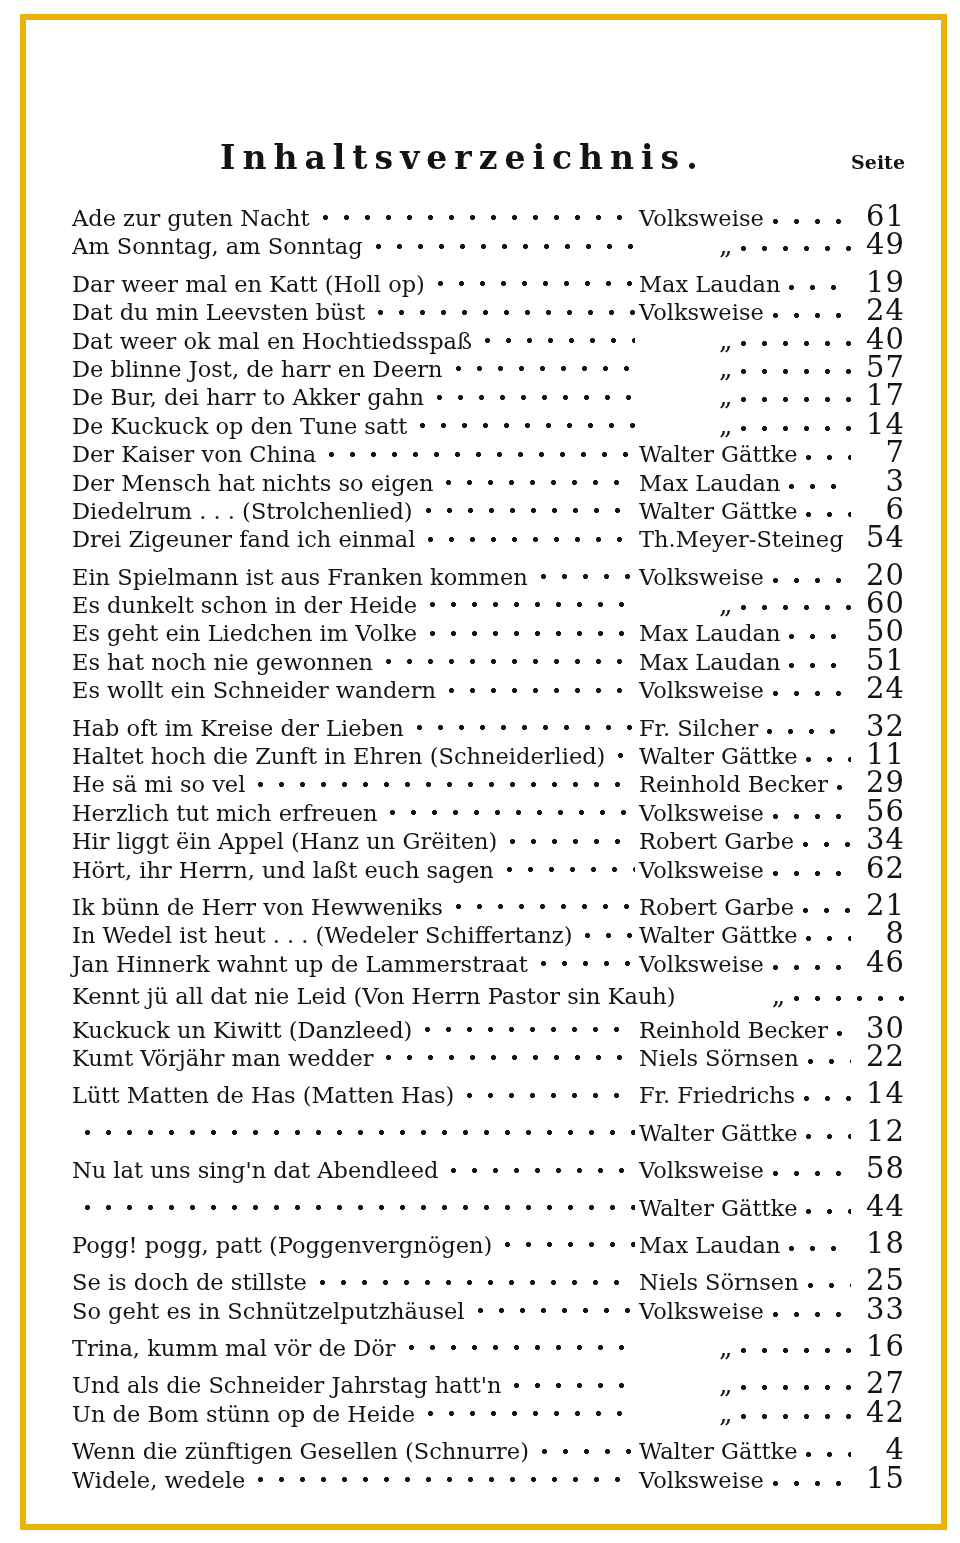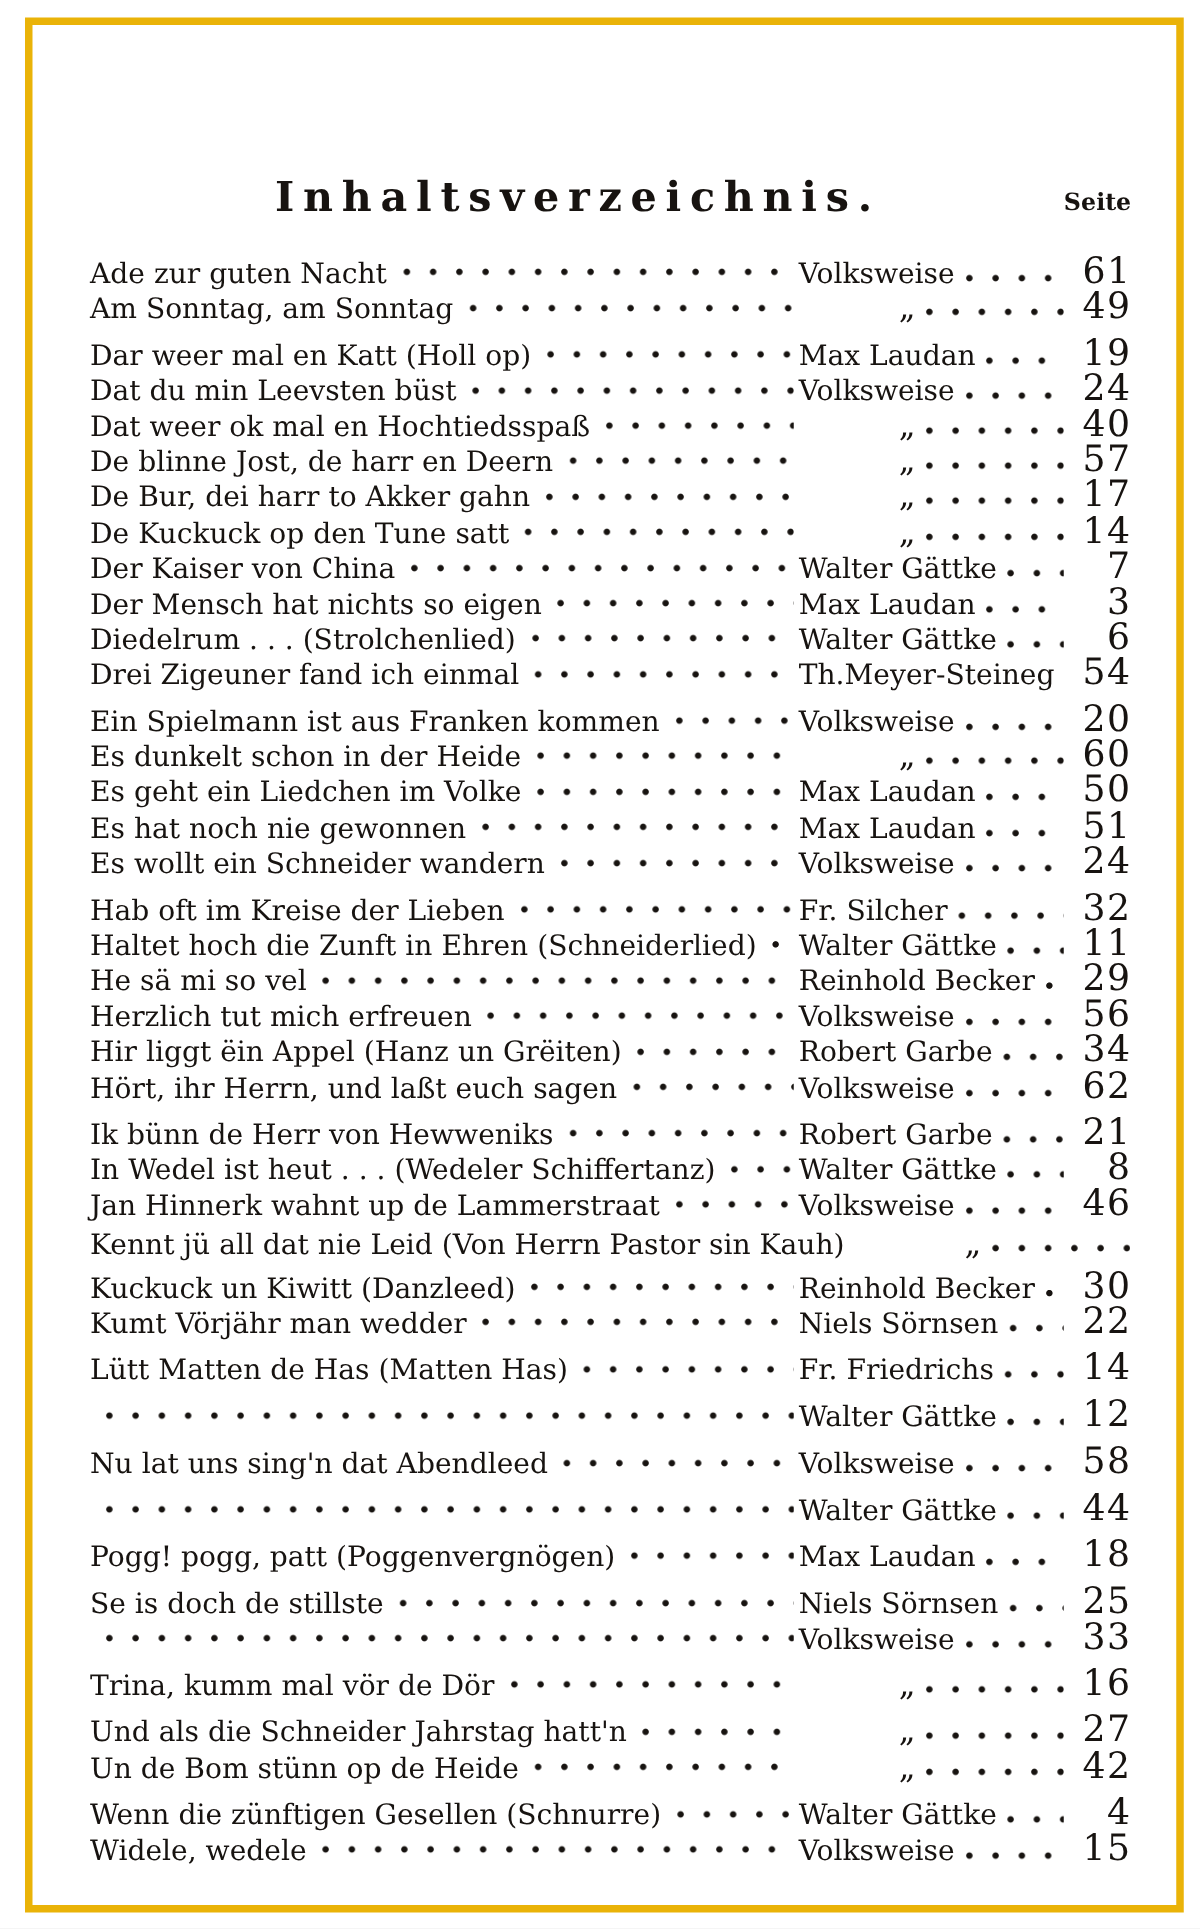--- a/index.html
+++ b/index.html
@@ -423,20 +423,21 @@
           <div class="row">
             <span class="song-title">Se is doch de stillste</span>
             <span class="leader"></span>
             <span class="author-cell">
               <span class="author-name">Niels Sörnsen</span>
               <span class="leader"></span>
             </span>
             <span class="page-num">25</span>
           </div>
           <div class="row">
+            <span class="song-title">So geht es in Schnützelputzhäusel</span>
             <span class="leader"></span>
             <span class="author-cell">
               <span class="author-name">Volksweise</span>
               <span class="leader"></span>
             </span>
             <span class="page-num">33</span>
           </div>
         </div>
         <div class="group">
           <div class="row">

